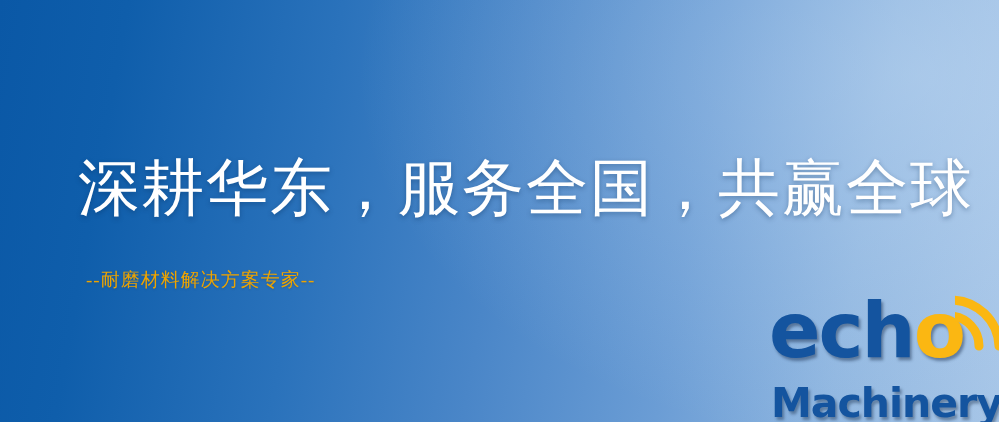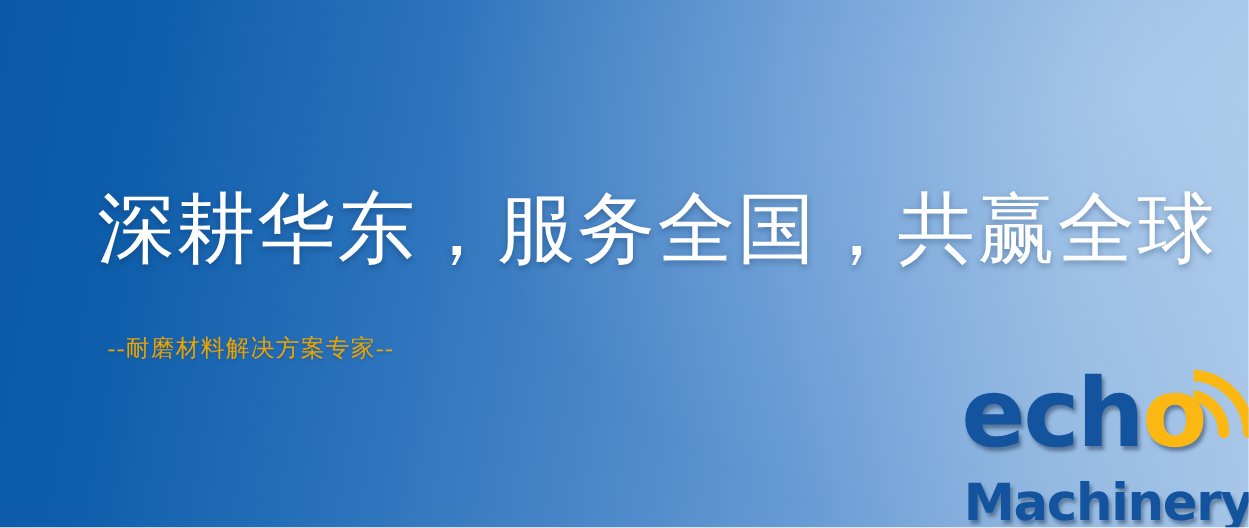--- a/index.html
+++ b/index.html
@@ -42,21 +42,21 @@
     inset: 0;
     z-index: 2;
   }
 
   
   .headline {
     position: absolute;
     left: 78px;
     top: 152px;
     color: #ffffff;
-    font-family: Liberation Mono, monospace;
+    font-family: Liberation Serif, serif;
     font-size: 62px;
     line-height: 72px;
     letter-spacing: 2px;
     white-space: nowrap;
     text-shadow: 0 2px 5px rgba(6, 40, 80, 0.35);
   }
 
   
   .subtitle {
     position: absolute;

